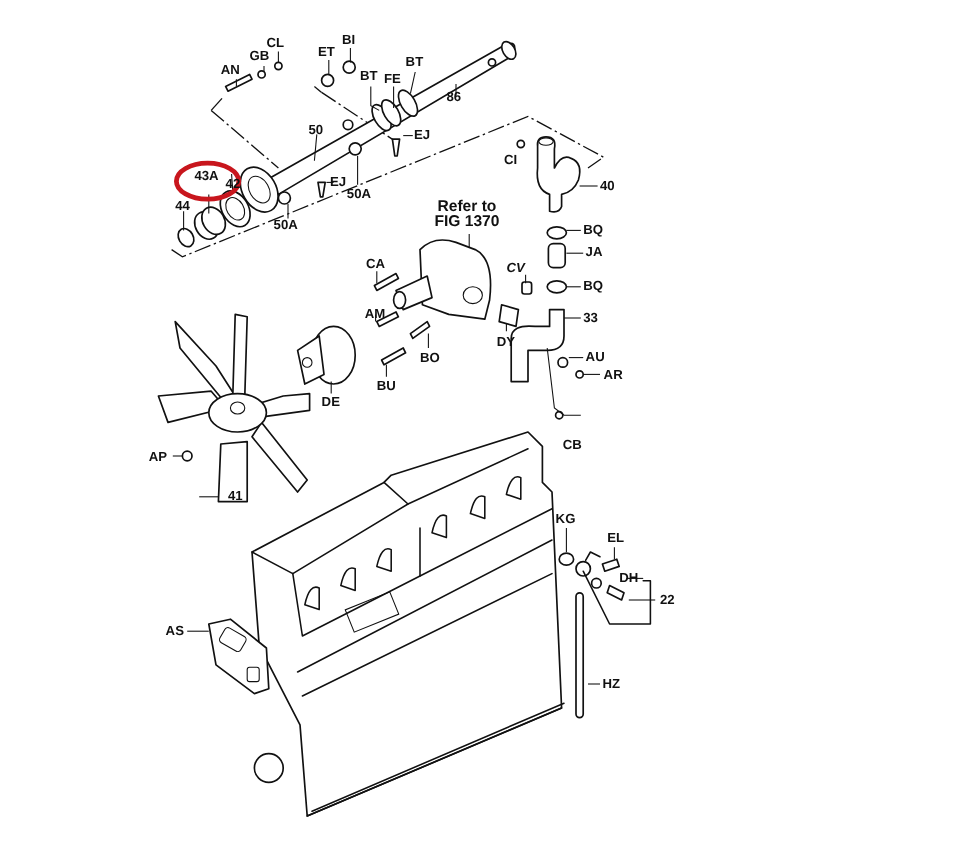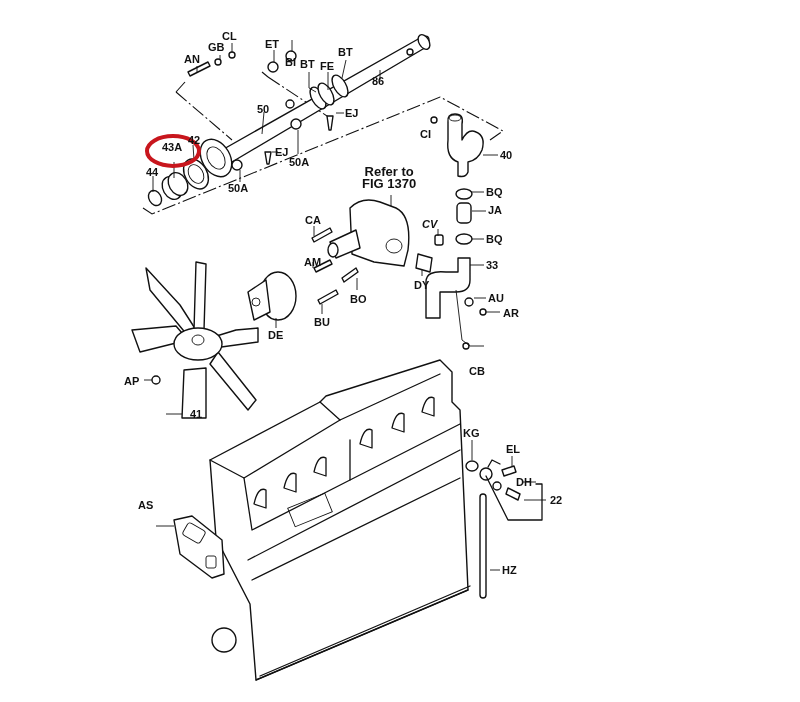--- a/index.html
+++ b/index.html
@@ -186,32 +186,32 @@
     <line class="thin" x1="490" y1="570" x2="500" y2="570"></line>
   </g>
 
   <ellipse class="hl" cx="173" cy="151" rx="26" ry="15"></ellipse>
 </svg>
 
 <div class="lbl" style="left:184px;top:54px;">AN</div>
 <div class="lbl" style="left:208px;top:42px;">GB</div>
 <div class="lbl" style="left:222px;top:31px;">CL</div>
 <div class="lbl" style="left:265px;top:39px;">ET</div>
-<div class="lbl" style="left:285px;top:29px;margin-top:28px;">BI</div>
+<div class="lbl" style="left:285px;top:29px;">BI</div>
 <div class="lbl" style="left:300px;top:59px;">BT</div>
 <div class="lbl" style="left:320px;top:61px;">FE</div>
 <div class="lbl" style="left:338px;top:47px;">BT</div>
 <div class="lbl" style="left:372px;top:76px;">86</div>
 <div class="lbl" style="left:257px;top:104px;">50</div>
 <div class="lbl" style="left:345px;top:108px;">EJ</div>
 <div class="lbl" style="left:275px;top:147px;">EJ</div>
 <div class="lbl" style="left:289px;top:157px;">50A</div>
 <div class="lbl" style="left:228px;top:183px;">50A</div>
 <div class="lbl" style="left:162px;top:142px;">43A</div>
-<div class="lbl" style="left:188px;top:135px;">42</div>
+<div class="lbl" style="left:188px;top:149px;">42</div>
 <div class="lbl" style="left:146px;top:167px;">44</div>
 
 <div class="lbl ref" style="left:362px;top:166px;">
   <div>Refer to</div>
   <div>FIG 1370</div>
 </div>
 
 <div class="lbl" style="left:420px;top:129px;">CI</div>
 <div class="lbl" style="left:500px;top:150px;">40</div>
 <div class="lbl" style="left:486px;top:187px;">BQ</div>
@@ -232,13 +232,13 @@
 
 <div class="lbl" style="left:124px;top:376px;">AP</div>
 <div class="lbl" style="left:150px;top:409px;margin-left:40px;">41</div>
 
 <div class="lbl" style="left:463px;top:428px;">KG</div>
 <div class="lbl" style="left:506px;top:444px;">EL</div>
 <div class="lbl" style="left:516px;top:477px;">DH</div>
 <div class="lbl" style="left:550px;top:495px;">22</div>
 <div class="lbl" style="left:502px;top:565px;">HZ</div>
 
-<div class="lbl" style="left:138px;top:500px;">AS</div>
+<div class="lbl" style="left:138px;top:521px;">AS</div>
 
 </body></html>

